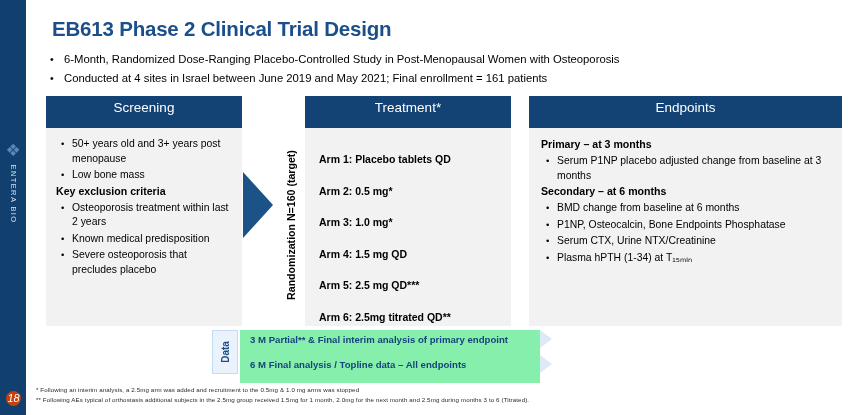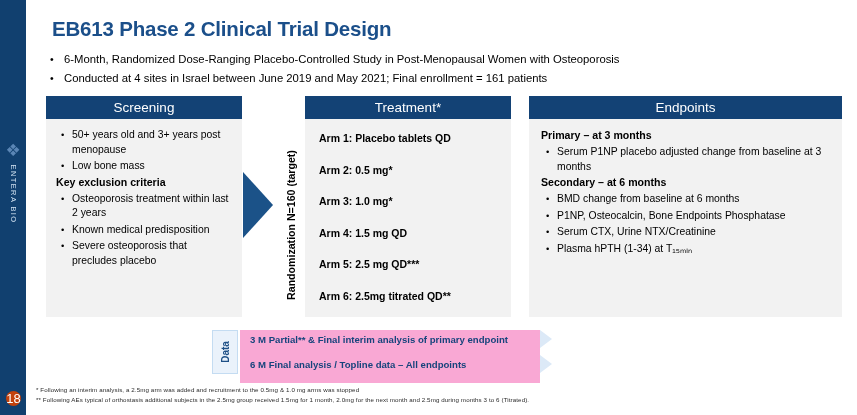--- a/index.html
+++ b/index.html
@@ -35,21 +35,21 @@
     font-size: 7.5px; letter-spacing: 1.4px;
     line-height: 26px; text-align: center;
     white-space: nowrap;
   }
   .rail-pageno {
     position: absolute; left: 6px; top: 391px;
     width: 15px; height: 15px;
     border-radius: 50%;
     background: #c2410c;
     color: #ffffff;
-    font-size: 13px; line-height: 15px; text-align: center;
+    font-size: 11px; line-height: 15px; text-align: center; font-style: italic;
   }
 
   
   .title {
     position: absolute; left: 52px; top: 17px;
     color: #1b4f8a;
     font-size: 20.5px; font-weight: bold;
     letter-spacing: -0.2px;
     white-space: nowrap;
   }
@@ -70,21 +70,21 @@
     line-height: 14px; white-space: nowrap;
   }
 
   
   .panel { position: absolute; }
   .panel-head {
     background: #134275;
     color: #ffffff;
     font-size: 13.5px;
     text-align: center;
-    height: 23px; line-height: 23px;
+    height: 32px; line-height: 23px;
   }
   .panel-body {
     background: #f2f2f2;
     padding: 9px 10px 10px 10px;
     height: 198px;
   }
   .sec-title {
     font-size: 10.6px; font-weight: bold; color: #000;
     margin-bottom: 4px; white-space: nowrap;
   }
@@ -94,21 +94,21 @@
     flex: 0 0 16px; width: 16px;
     font-size: 9.5px; line-height: 14.5px; color: #000;
     padding-left: 5px;
   }
   .b-txt { font-size: 10.4px; line-height: 14.5px; color: #000; }
 
   
   #p-screening { left: 46px; top: 96px; width: 196px; }
   
   #p-treatment { left: 305px; top: 96px; width: 206px; }
-  #p-treatment .panel-body { padding: 12px 0 0 14px; }
+  #p-treatment .panel-body { padding: 24px 0 0 14px; }
   .arm {
     font-size: 10.5px; font-weight: bold; color: #000;
     line-height: 14px; margin-bottom: 17.5px; white-space: nowrap;
   }
   
   #p-endpoints { left: 529px; top: 96px; width: 313px; }
   #p-endpoints .panel-body { padding: 10px 10px 10px 12px; }
   #p-endpoints .b-txt { font-size: 10.4px; }
   .randomization-wrap {
     position: absolute; left: 280px; top: 130px;
@@ -138,21 +138,21 @@
     border: 1px solid #c4dcf2;
   }
   .data-label span {
     position: absolute; left: 50%; top: 50%;
     transform: translate(-50%,-50%) rotate(-90deg);
     font-size: 10px; font-weight: bold; color: #1d4f86;
     white-space: nowrap;
   }
   .arrow-bar {
     position: absolute; height: 28px;
-    background: #f9a8d4;
+    background: #86efac;
   }
   .arrow-bar .lbl {
     position: absolute; left: 10px; top: 0;
     font-size: 9.6px; font-weight: bold; color: #16447c;
     line-height: 19px; white-space: nowrap;
   }
   .arrow-bar .tip {
     position: absolute; right: -12px; top: 0;
     width: 0; height: 0;
     border-top: 9.5px solid transparent;

